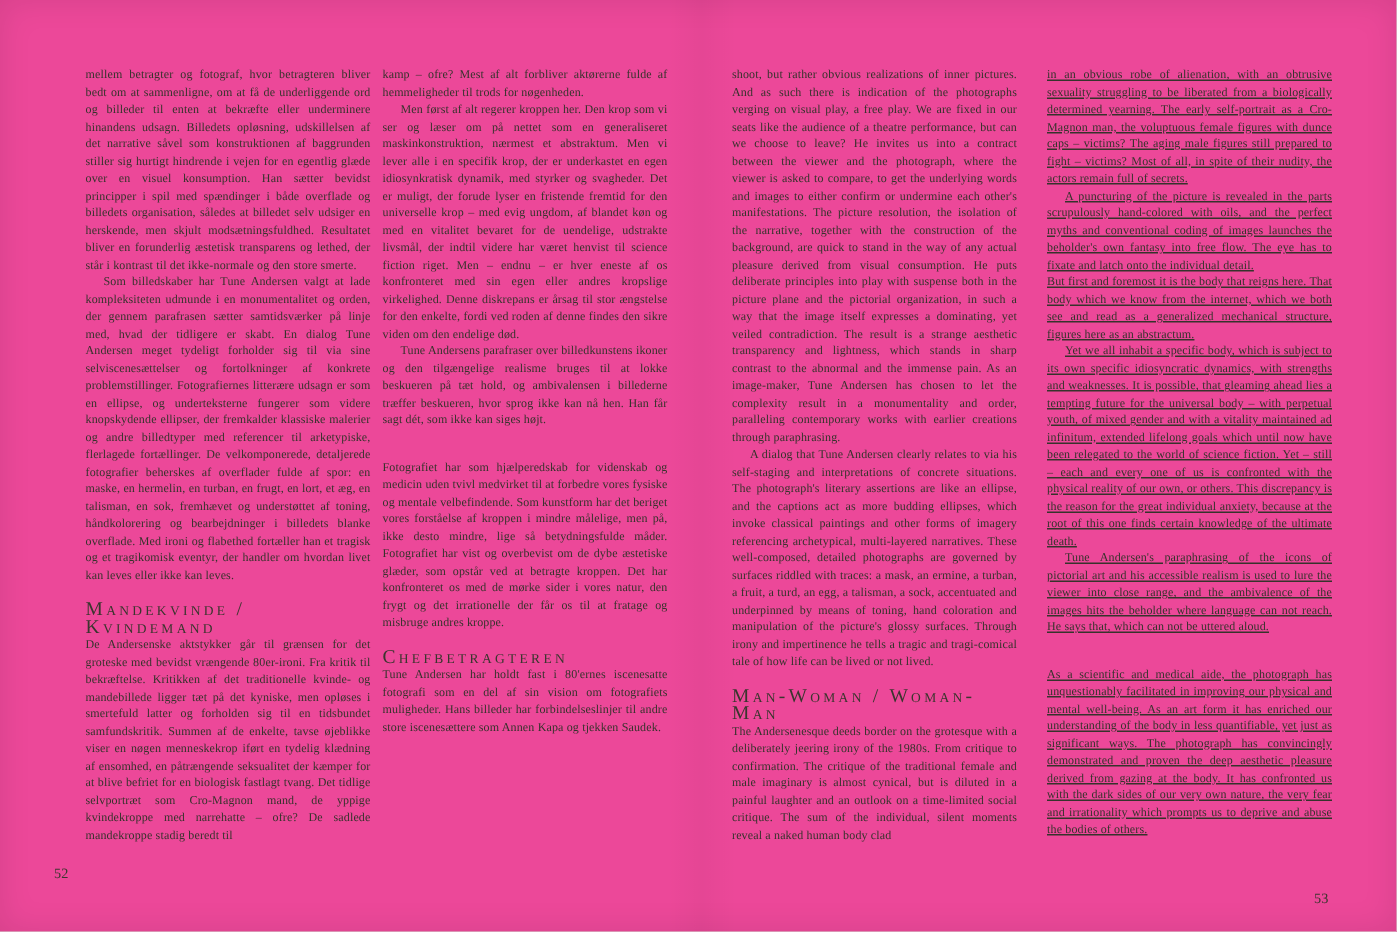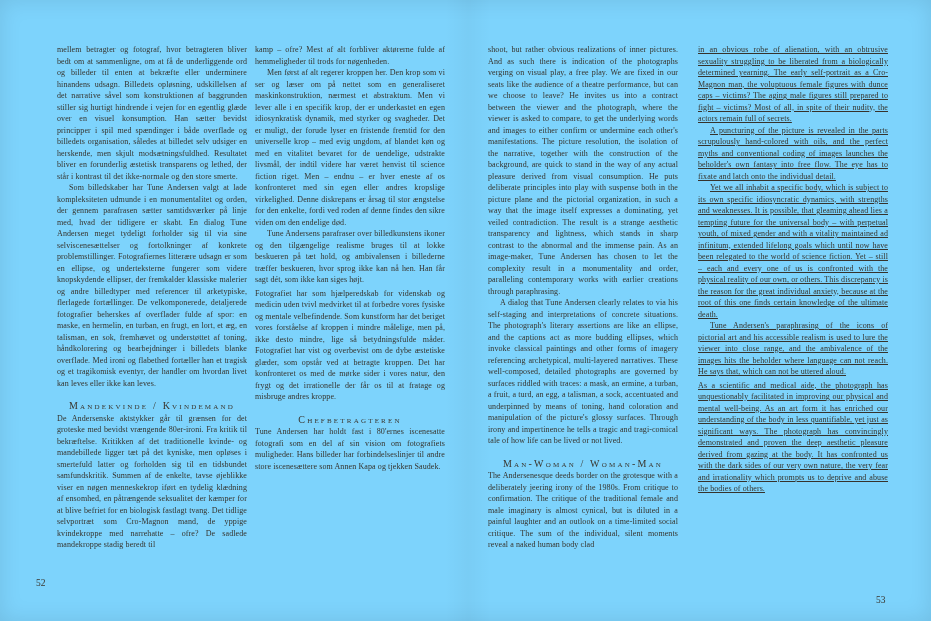--- a/index.html
+++ b/index.html
@@ -5,21 +5,21 @@
   html, body {
     margin: 0;
     padding: 0;
     background: #d8d7d3;
     font-family: "Liberation Serif", serif;
   }
   .spread {
     position: relative;
     width: 931px;
     height: 621px;
-    background: #7dd3fc;
+    background: #ec4899;
     overflow: hidden;
     box-shadow: inset 0 0 22px rgba(0,0,0,0.10);
   }
   
   .spread::before {
     content: "";
     position: absolute;
     left: 445px;
     top: 0;
     width: 46px;
@@ -37,29 +37,29 @@
     text-align: justify;
     letter-spacing: 0.1px;
   }
   .col-0 { left: 57px;  }
   .col-1 { left: 255px; }
   .col-2 { left: 488px; }
   .col-3 { left: 698px; text-decoration: underline; }
 
   .paragraph { margin: 0; }
   .paragraph.indent { text-indent: 12px; }
-  .paragraph.space-before { margin-top: 2px; }
+  .paragraph.space-before { margin-top: 20px; }
 
   .heading {
     margin: 11px 0 1px 0;
     font-variant: small-caps;
     letter-spacing: 2.2px;
-    font-size: 10px;
+    font-size: 13px;
     color: #3a362e;
-    text-align: center;
+    text-align: left;
   }
 
   .page-number {
     position: absolute;
     top: 578px;
     font-size: 9.5px;
     color: #3a362e;
   }
   .page-number.left  { left: 36px; }
   .page-number.right { left: 876px; margin-top: 17px; }
@@ -90,20 +90,21 @@
   <div class="page">
     <div class="column col-2">
         <div class="paragraph">shoot, but rather obvious realizations of inner pictures. And as such there is indication of the photographs verging on visual play, a free play. We are fixed in our seats like the audience of a theatre performance, but can we choose to leave? He invites us into a contract between the viewer and the photograph, where the viewer is asked to compare, to get the underlying words and images to either confirm or undermine each other's manifestations. The picture resolution, the isolation of the narrative, together with the construction of the background, are quick to stand in the way of any actual pleasure derived from visual consumption. He puts deliberate principles into play with suspense both in the picture plane and the pictorial organization, in such a way that the image itself expresses a dominating, yet veiled contradiction. The result is a strange aesthetic transparency and lightness, which stands in sharp contrast to the abnormal and the immense pain. As an image-maker, Tune Andersen has chosen to let the complexity result in a monumentality and order, paralleling contemporary works with earlier creations through paraphrasing.</div>
         <div class="paragraph indent">A dialog that Tune Andersen clearly relates to via his self-staging and interpretations of concrete situations. The photograph's literary assertions are like an ellipse, and the captions act as more budding ellipses, which invoke classical paintings and other forms of imagery referencing archetypical, multi-layered narratives. These well-composed, detailed photographs are governed by surfaces riddled with traces: a mask, an ermine, a turban, a fruit, a turd, an egg, a talisman, a sock, accentuated and underpinned by means of toning, hand coloration and manipulation of the picture's glossy surfaces. Through irony and impertinence he tells a tragic and tragi-comical tale of how life can be lived or not lived.</div>
         <div class="heading space-before">Man-Woman / Woman-Man</div>
         <div class="paragraph">The Andersenesque deeds border on the grotesque with a deliberately jeering irony of the 1980s. From critique to confirmation. The critique of the traditional female and male imaginary is almost cynical, but is diluted in a painful laughter and an outlook on a time-limited social critique. The sum of the individual, silent moments reveal a naked human body clad</div>
       </div>
     <div class="column col-3">
         <div class="paragraph">in an obvious robe of alienation, with an obtrusive sexuality struggling to be liberated from a biologically determined yearning. The early self-portrait as a Cro-Magnon man, the voluptuous female figures with dunce caps – victims? The aging male figures still prepared to fight – victims? Most of all, in spite of their nudity, the actors remain full of secrets.</div>
         <div class="paragraph indent">A puncturing of the picture is revealed in the parts scrupulously hand-colored with oils, and the perfect myths and conventional coding of images launches the beholder's own fantasy into free flow. The eye has to fixate and latch onto the individual detail.</div>
+        <div class="paragraph">But first and foremost it is the body that reigns here. That body which we know from the internet, which we both see and read as a generalized mechanical structure, figures here as an abstractum.</div>
         <div class="paragraph indent">Yet we all inhabit a specific body, which is subject to its own specific idiosyncratic dynamics, with strengths and weaknesses. It is possible, that gleaming ahead lies a tempting future for the universal body – with perpetual youth, of mixed gender and with a vitality maintained ad infinitum, extended lifelong goals which until now have been relegated to the world of science fiction. Yet – still – each and every one of us is confronted with the physical reality of our own, or others. This discrepancy is the reason for the great individual anxiety, because at the root of this one finds certain knowledge of the ultimate death.</div>
         <div class="paragraph indent">Tune Andersen's paraphrasing of the icons of pictorial art and his accessible realism is used to lure the viewer into close range, and the ambivalence of the images hits the beholder where language can not reach. He says that, which can not be uttered aloud.</div>
         <div class="paragraph space-before">As a scientific and medical aide, the photograph has unquestionably facilitated in improving our physical and mental well-being. As an art form it has enriched our understanding of the body in less quantifiable, yet just as significant ways. The photograph has convincingly demonstrated and proven the deep aesthetic pleasure derived from gazing at the body. It has confronted us with the dark sides of our very own nature, the very fear and irrationality which prompts us to deprive and abuse the bodies of others.</div>
       </div>
     <div class="page-number right">53</div>
   </div>
 
 </div>
 
 </body></html>

